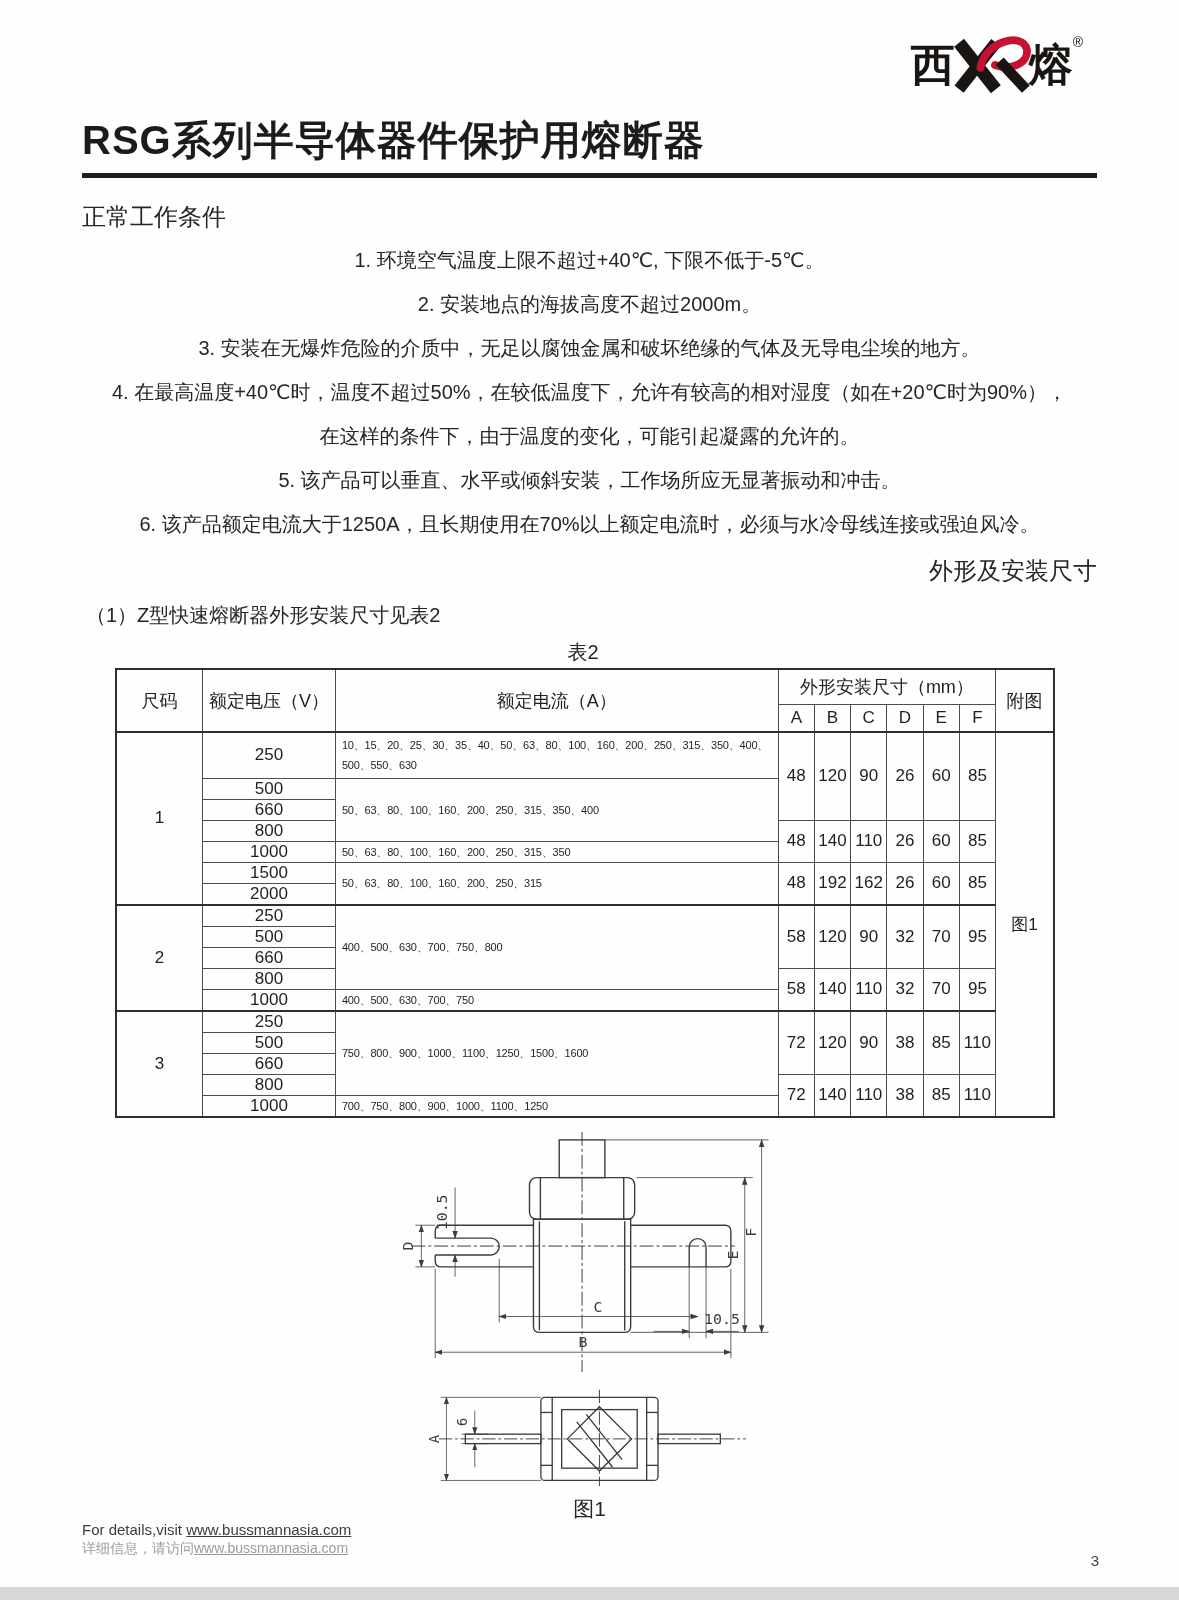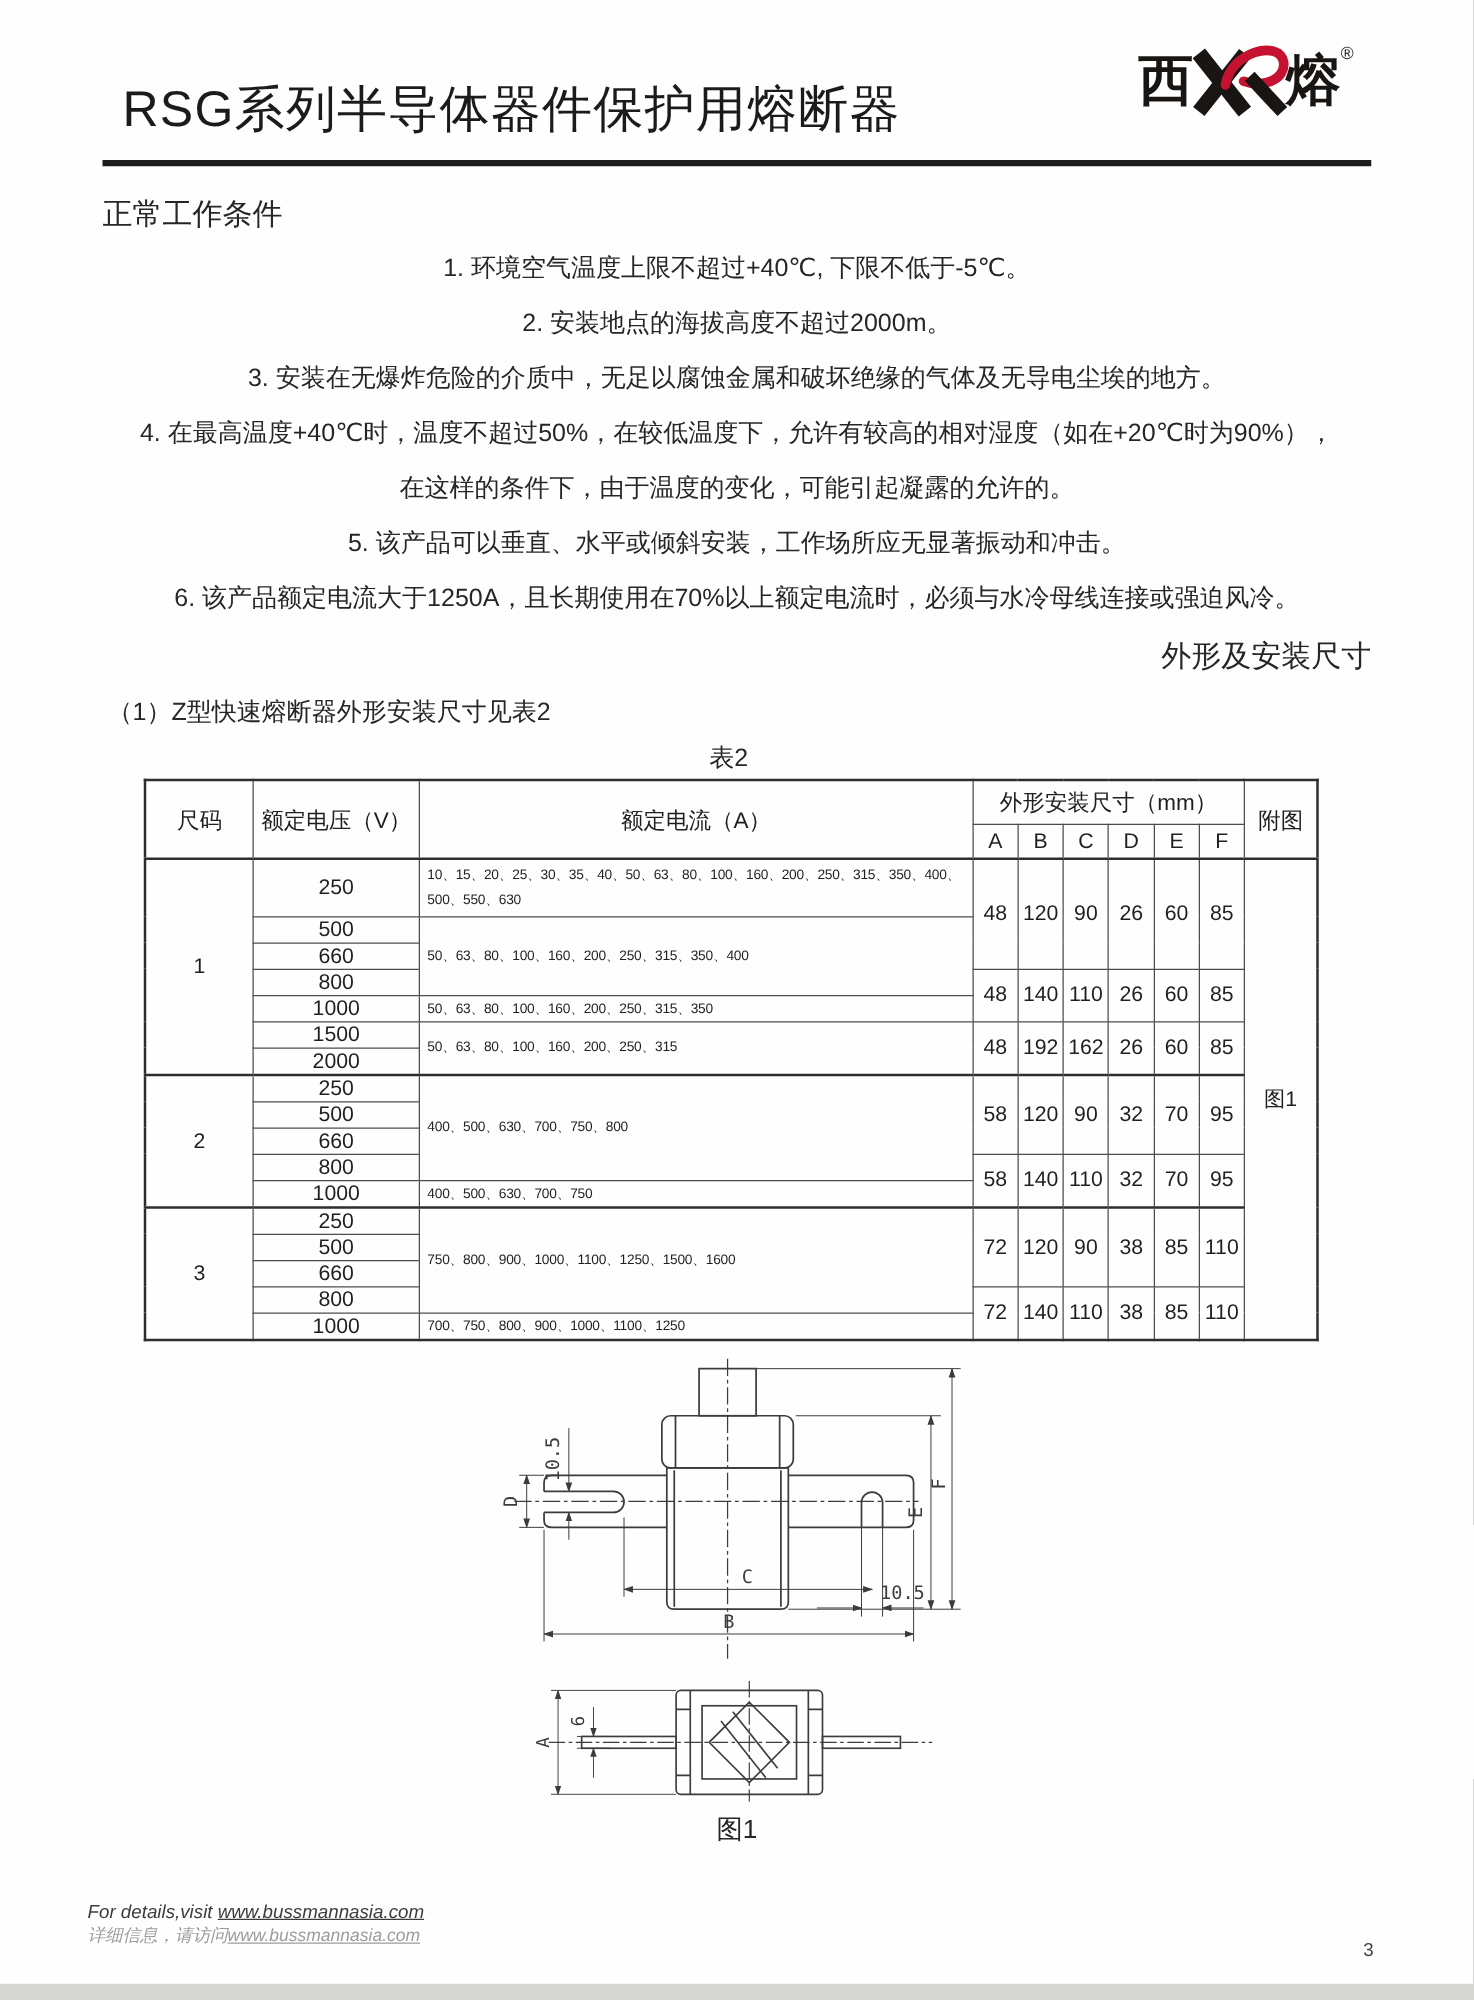--- a/index.html
+++ b/index.html
@@ -5,21 +5,21 @@
   html,body{margin:0;padding:0;background:#9a9a9a;}
   .page{position:relative;width:1179px;height:1600px;margin:0 auto;background:#fefefe;
         font-family:"Liberation Sans","DejaVu Sans",sans-serif;color:#222;overflow:hidden;}
   .content{padding:0 82px;}
   
   .logo{position:absolute;top:34px;right:96px;display:flex;align-items:flex-start;height:64px;}
   .logo-char{font-size:44px;font-weight:900;color:#181512;line-height:62px;}
   .logo-xr{width:82px;height:62px;margin:0 -4px;}
   .reg{font-size:14px;color:#181512;margin-top:0;}
   
-  .title{margin:16px;padding-top:48px;font-size:40px;font-weight:400;color:#1b1b1b;letter-spacing:1px;line-height:48px;}
+  .title{margin:0;padding-top:116px;font-size:40px;font-weight:700;color:#1b1b1b;letter-spacing:1px;line-height:48px;}
   .title-rule{height:5px;background:#1d1d1d;margin-top:9px;width:1015px;}
   
   h2{font-size:24px;font-weight:400;color:#262626;margin:0;line-height:30px;font-family:Liberation Serif, serif;}
   .h-cond{margin-top:24px;}
   .h-dims{margin-top:16px;text-align:right;}
   .items{margin-top:16px;text-align:center;}
   .item{font-size:20px;line-height:24px;color:#262626;margin:0 0 20px 0;}
   .note{font-size:20px;line-height:26px;color:#262626;margin:16px 0 0 4px;}
   
   .table-wrap{margin-left:33px;width:936px;}
@@ -37,21 +37,21 @@
   td.vt{font-size:17px;}
   td.dim{font-size:17px;padding:0;}
   td.fig{font-size:17px;}
   tr.gstart td{border-top:2px solid #2e2e2e;}
   
   .figures{width:100%;margin-top:10px;text-align:center;}
   .figures svg{display:block;margin:0 auto;}
   .fig-caption{font-size:21px;color:#262626;margin-top:6px;line-height:26px;}
   .dimtxt{font-family:"DejaVu Sans Mono","DejaVu Sans",monospace;font-size:15px;fill:#3c3c3c;}
   
-  .footer{position:absolute;left:70px;top:1520px;font-size:15px;color:#3c3c3c;line-height:19px;font-style:italic;}
+  .footer{position:absolute;left:82px;top:1520px;font-size:15px;color:#3c3c3c;line-height:19px;}
   .f-line2{color:#9c9c9c;font-size:14px;}
   .furl{text-decoration:underline;color:inherit;}
   .page-num{position:absolute;right:80px;top:1552px;font-size:15px;color:#444;}
   .bottom-strip{position:absolute;left:0;bottom:0;width:100%;height:13px;background:#d7d7d5;}
 </style>
 </head>
 <body>
 
 <div class="page">
 

